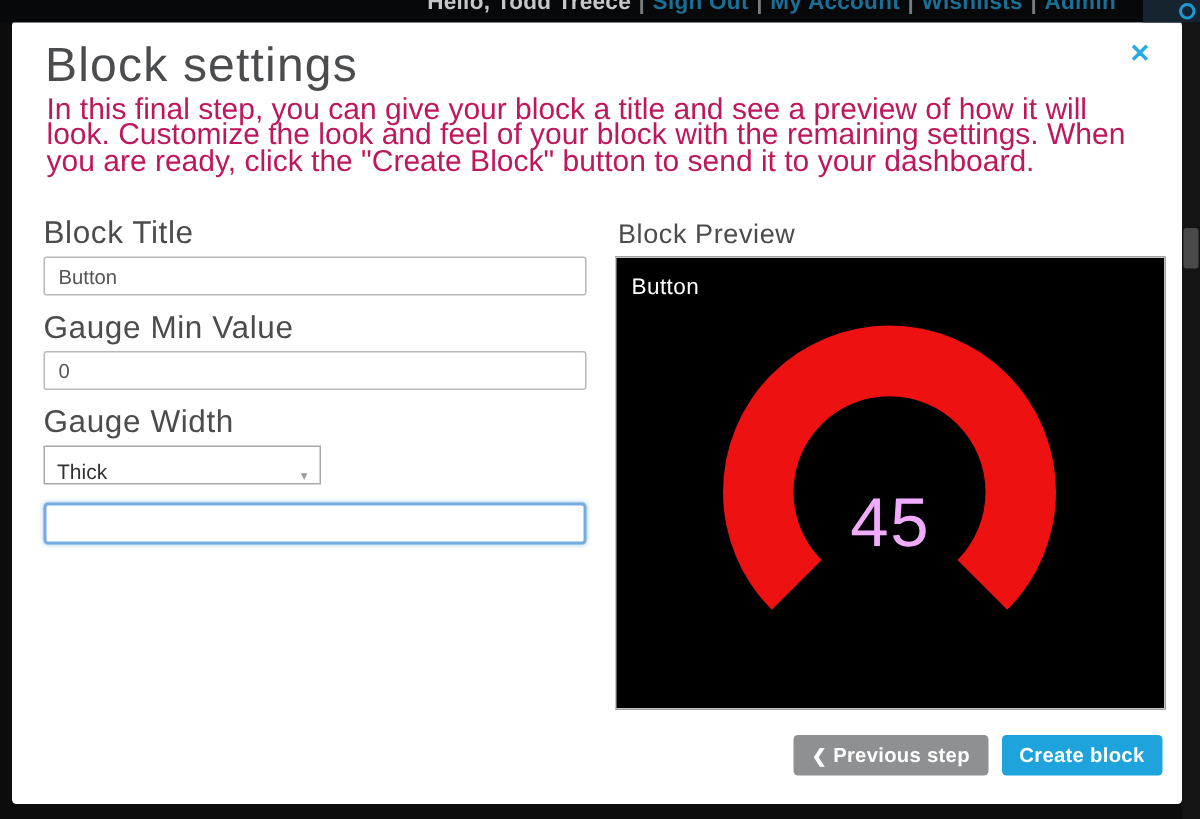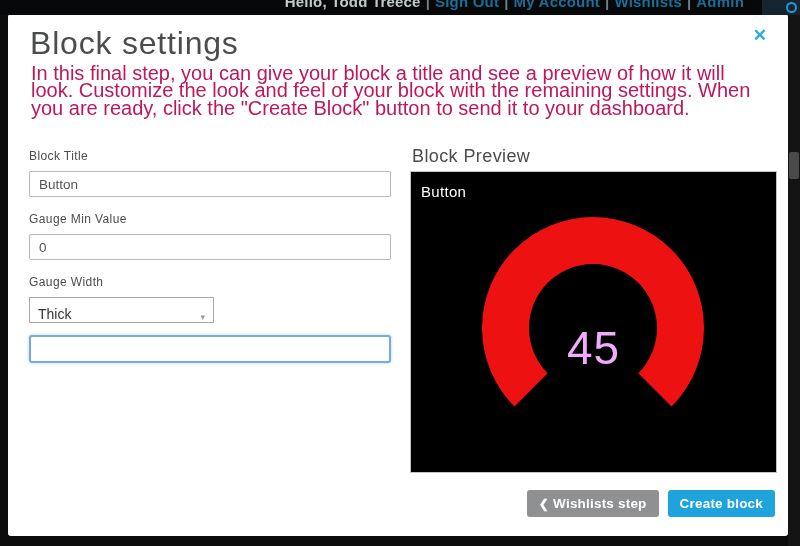--- a/index.html
+++ b/index.html
@@ -57,21 +57,21 @@
   }
   .modal-desc {
     position:absolute; left:23px; top:51px; width:738px;
     font-size:20px; line-height:17.4px; color:#be185d;
   }
 
   
   .left-col { position:absolute; left:21px; top:132px; width:362px; }
   .field-group { margin-bottom:12px; }
   .field-label {
-    display:block; font-size:12px; color:#4c4c4e; letter-spacing:.4px;
+    display:block; font-size:21px; color:#4c4c4e; letter-spacing:.4px;
     line-height:20px; margin-bottom:5px;
   }
   .text-input {
     width:362px; height:26px; border:1px solid #b8b8b8; border-radius:2px;
     font-family:"Liberation Sans", sans-serif; font-size:13.5px; color:#555;
     padding:0 9px; background:#fff; outline:none;
   }
   .text-input.focused {
     height:28px; border:2px solid #74ace0; border-radius:3px;
     box-shadow:0 0 3px rgba(100,160,220,.55);
@@ -175,16 +175,16 @@
 
       <svg class="gauge-svg" width="365" height="300" viewBox="0 0 365 300">
         <path d="M103.5 234.5 A111 111 0 1 1 260.5 234.5 L227.3 201.3 A64 64 0 1 0 136.7 201.3 Z" fill="#ee1111"></path>
       </svg>
 
       <div class="gauge-value">45</div>
     </div>
   </div>
 
   <div class="actions">
-    <button class="btn btn-prev"><span class="chev">❮</span><span>Wishlists step</span></button><button class="btn btn-create"><span>Create block</span></button>
+    <button class="btn btn-prev"><span class="chev">❮</span><span>Previous step</span></button><button class="btn btn-create"><span>Create block</span></button>
   </div>
 
 </div>
 
 </body></html>

